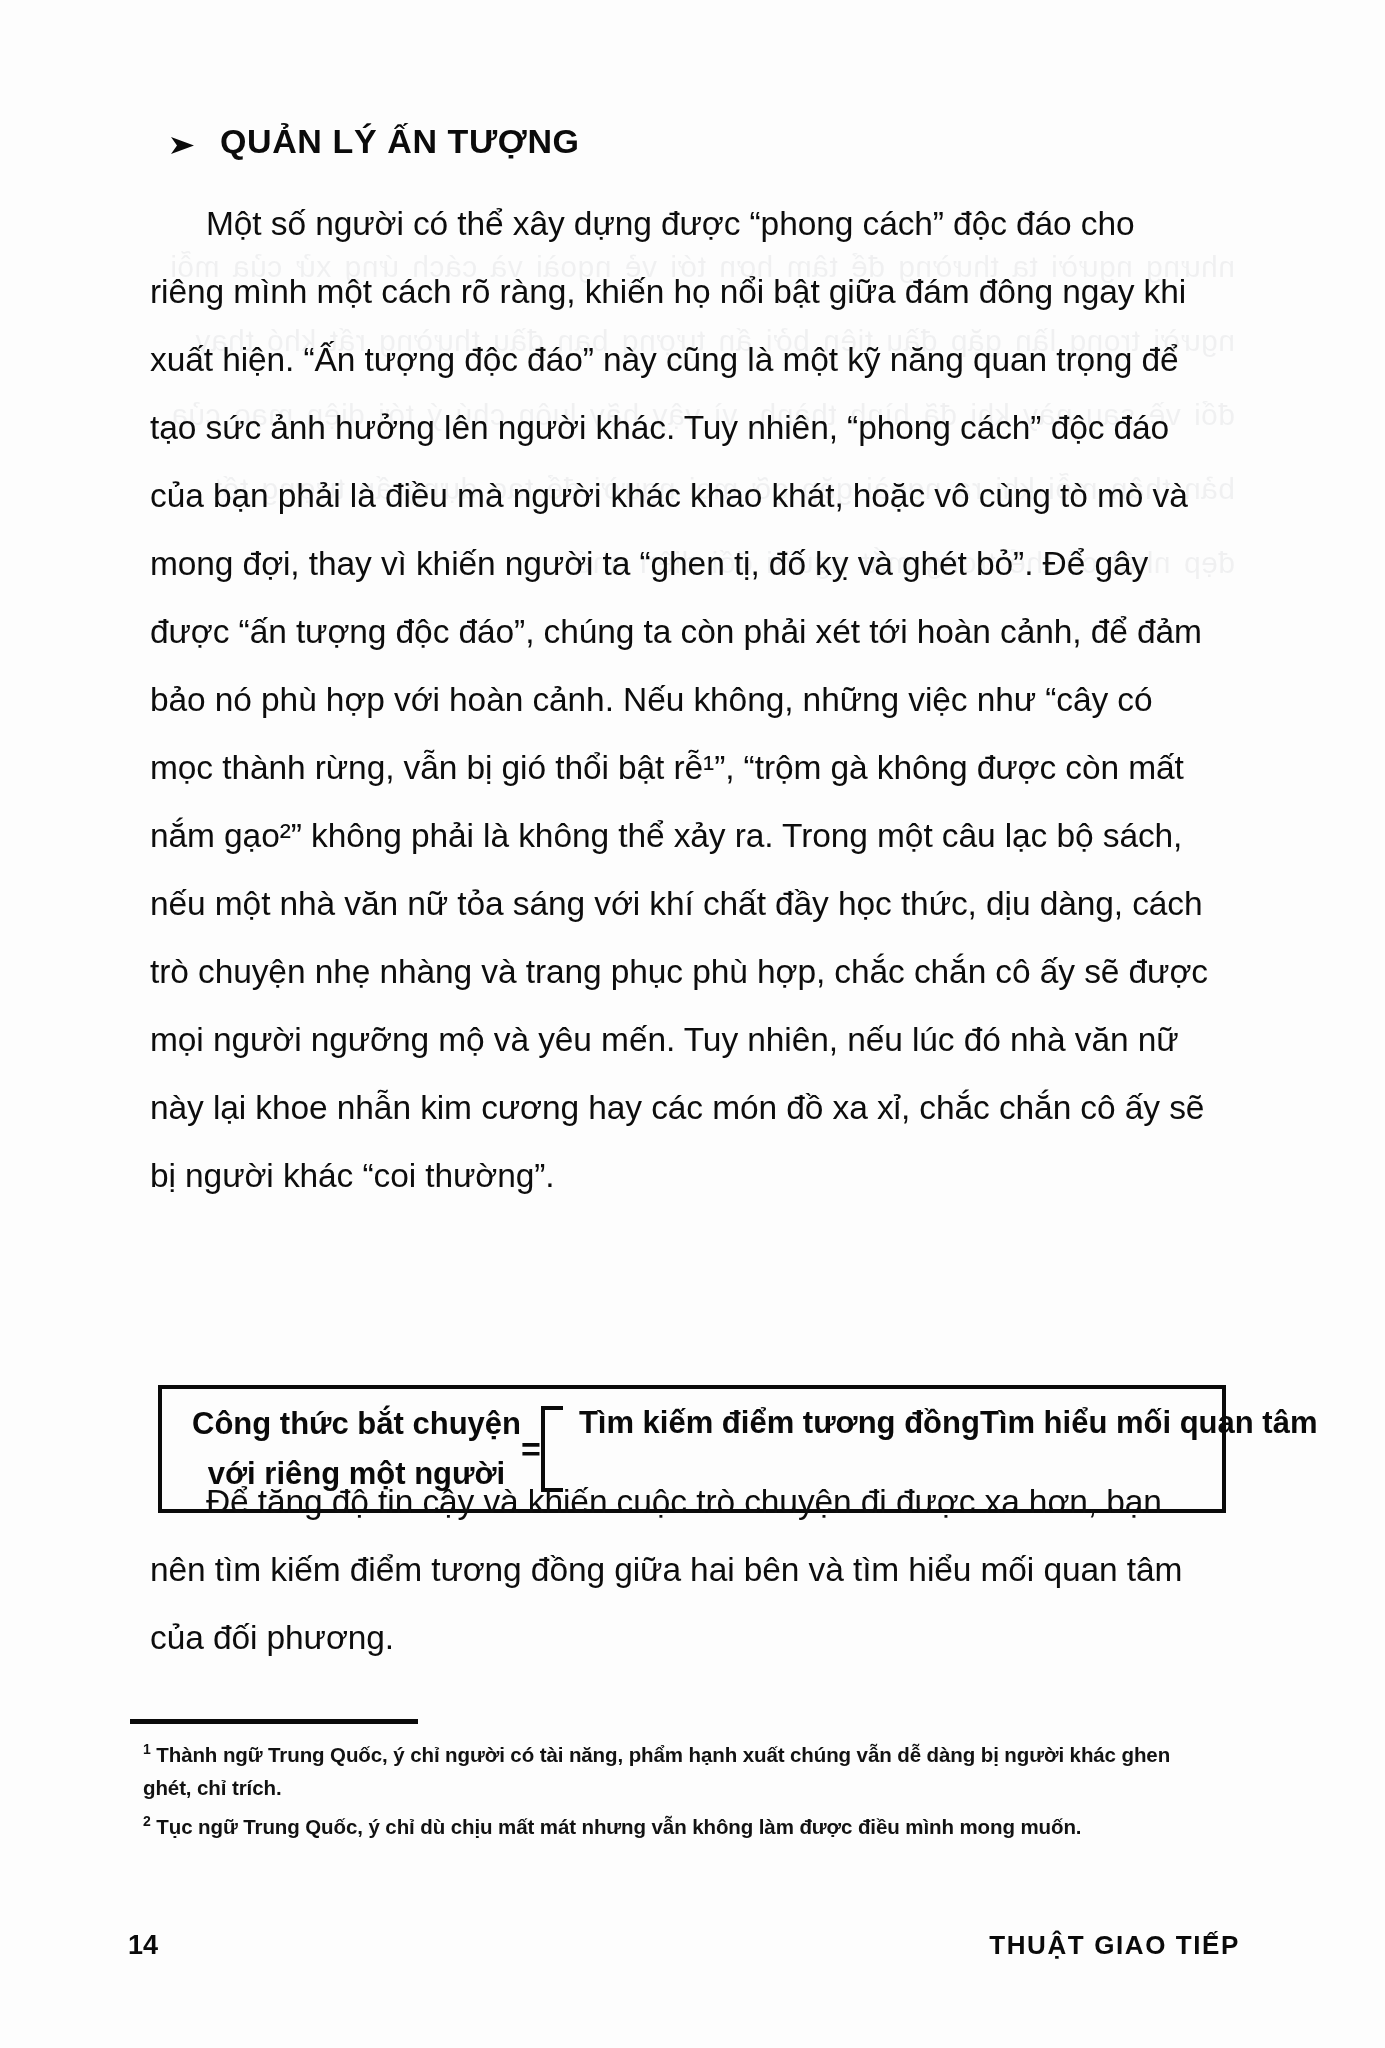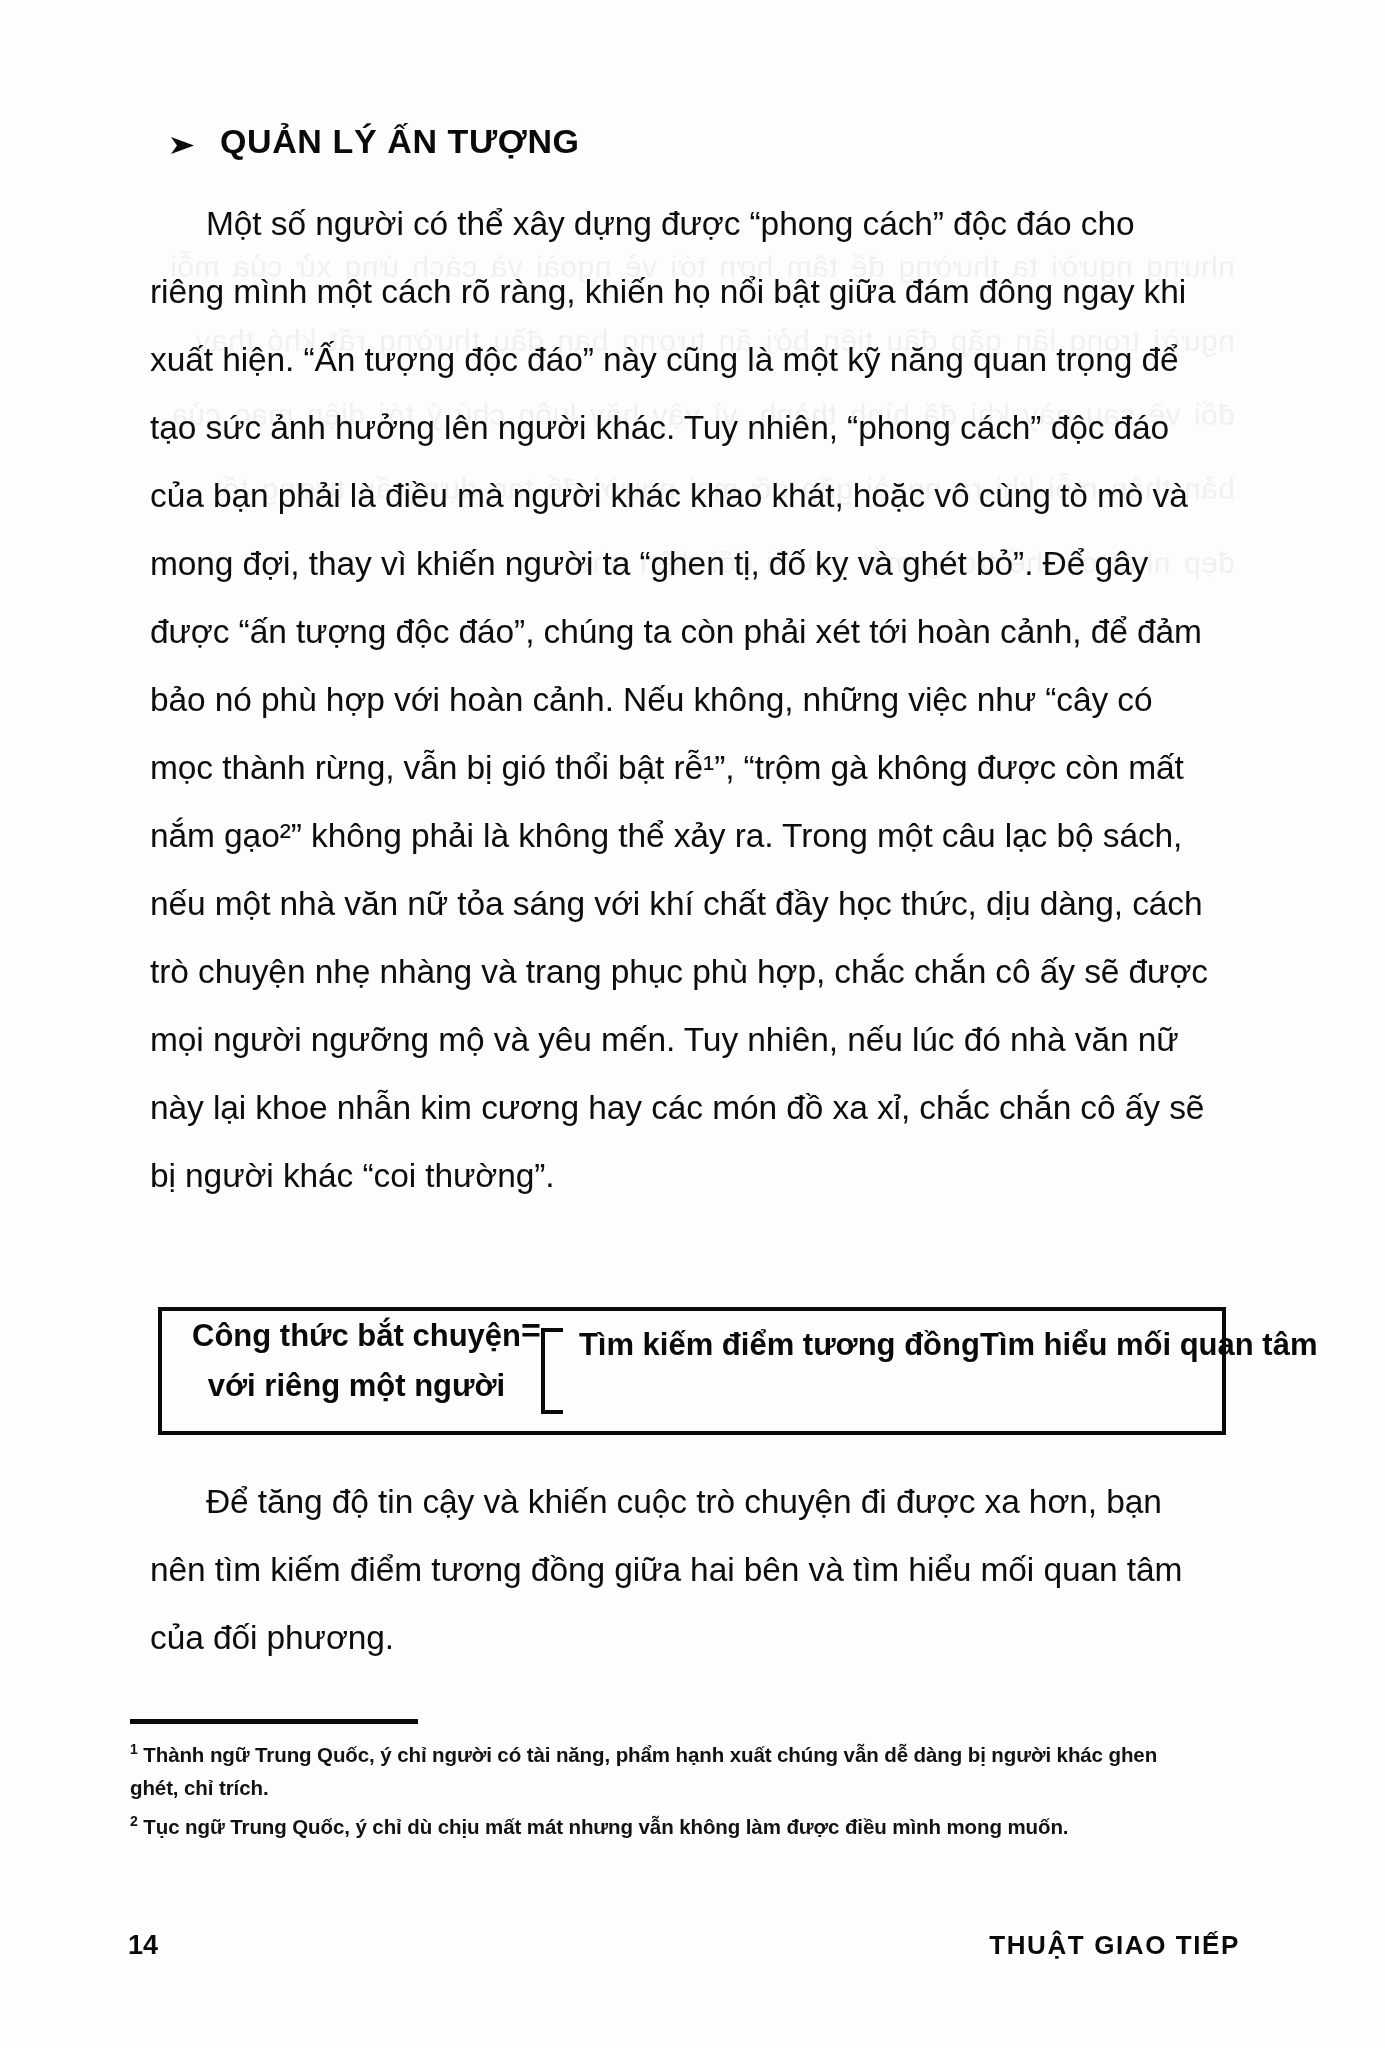--- a/index.html
+++ b/index.html
@@ -85,26 +85,27 @@
     font-weight: 400;
   }
   .para-line.indent {
     padding-left: 56px;
   }
 
   
   .formula-box {
     position: absolute;
     left: 8px;
-    top: 1307px;
+    top: 1385px;
     width: 1068px;
     height: 128px;
     border: 4px solid #0a0a0a;
     box-sizing: border-box;
     display: flex;
+    align-items: center;
   }
   .formula-left {
     width: 470px;
     text-align: center;
     padding-left: 30px;
     box-sizing: border-box;
   }
   .formula-left-line {
     font-size: 31px;
     font-weight: 700;
@@ -177,20 +178,21 @@
     letter-spacing: -0.1px;
     margin-bottom: 6px;
   }
   .footnote sup {
     font-size: 14px;
     vertical-align: super;
     line-height: 0;
   }
   .fn-line {
     white-space: nowrap;
+    margin-left: 13px;
   }
 
   
   .page-footer {
     position: absolute;
     left: -22px;
     top: 1930px;
     width: 1112px;
     display: flex;
     justify-content: space-between;

